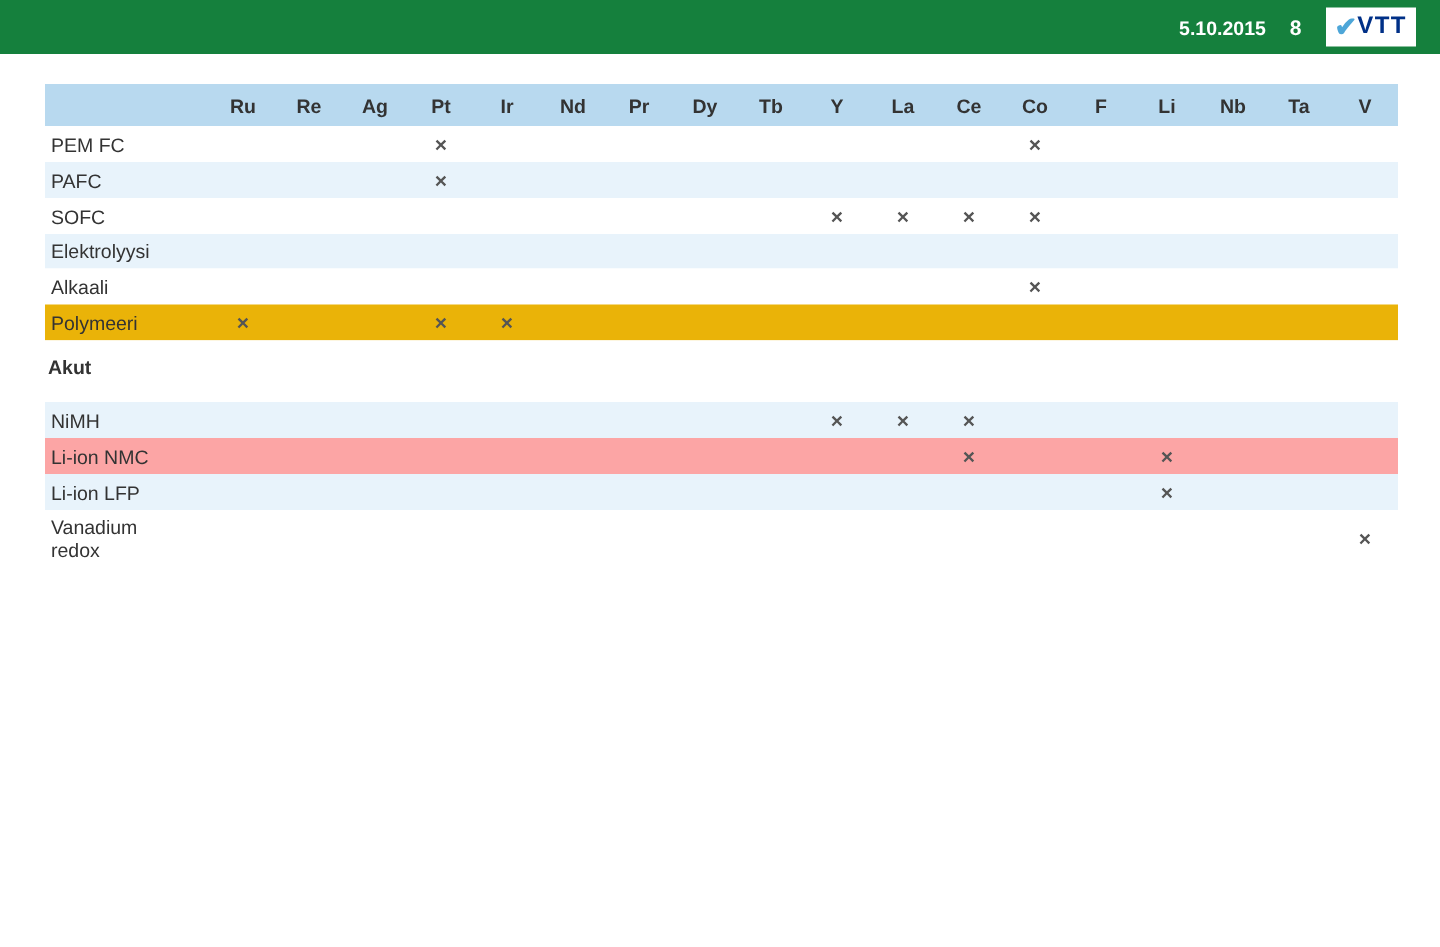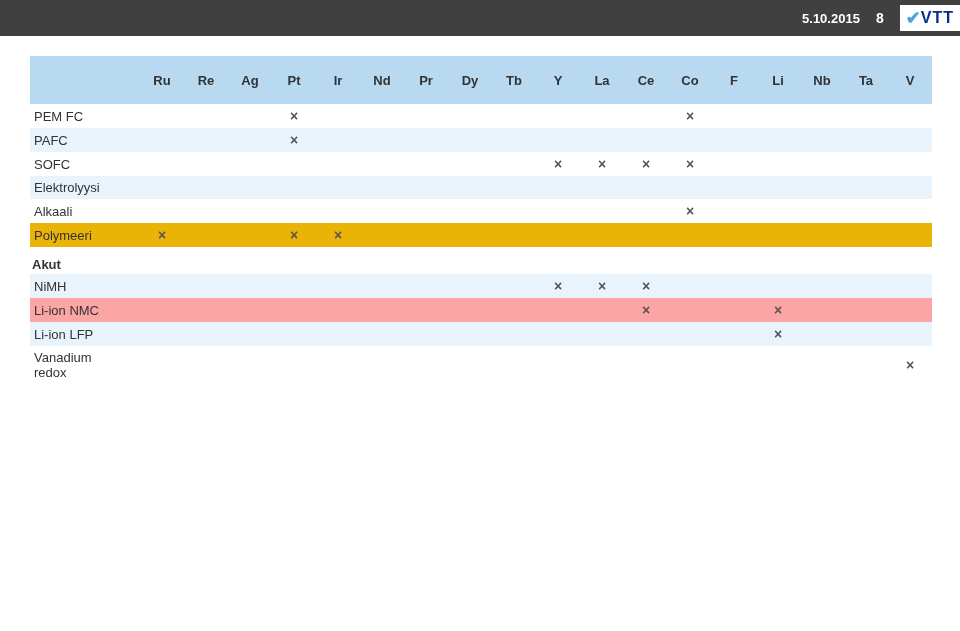--- a/index.html
+++ b/index.html
@@ -7,26 +7,26 @@
       font-family: Arial, Helvetica, sans-serif;
       background: #fff;
       width: 960px;
       height: 631px;
       overflow: hidden;
       position: relative;
     }
 
     
     .header {
-      background: #404040;
+      background: #15803d;
       height: 36px;
       display: flex;
       align-items: center;
       justify-content: flex-end;
-      padding: 0 0;
+      padding: 0 16px;
       gap: 16px;
     }
     .header-date {
       color: #fff;
       font-size: 13px;
       font-weight: bold;
     }
     .header-page {
       color: #fff;
       font-size: 14px;
@@ -75,21 +75,21 @@
     .col-elem { width: 44px; }
 
     
     thead tr {
       background: #b8d9ef;
     }
     thead th {
       font-weight: bold;
       font-size: 13px;
       color: #333;
-      height: 48px;
+      height: 28px;
     }
 
     
     tbody tr:nth-child(odd) {
       background: #e8f3fb;
     }
     tbody tr:nth-child(even) {
       background: #fff;
     }
 
@@ -281,21 +281,21 @@
           <td class="col-elem"></td>
           <td class="col-elem"></td>
           <td class="col-elem"></td>
           <td class="col-elem"></td>
           <td class="col-elem"></td>
           <td class="col-elem"></td>
           <td class="col-elem"></td>
           <td class="col-elem"></td>
         </tr>
         <tr class="section-header">
-          <td colspan="19" style="font-weight: bold; font-size: 13px; padding-top: 10px; padding-bottom: 2px; text-align: left; background: rgb(255, 255, 255);">Akut</td>
+          <td colspan="19" style="font-weight: bold; font-size: 13px; padding-top: 10px; padding-bottom: 16px; text-align: left; background: rgb(255, 255, 255);">Akut</td>
         </tr>
         <tr style="background: rgb(232, 243, 251);">
           <td class="row-label">NiMH</td>
           <td class="col-elem"></td>
           <td class="col-elem"></td>
           <td class="col-elem"></td>
           <td class="col-elem"></td>
           <td class="col-elem"></td>
           <td class="col-elem"></td>
           <td class="col-elem"></td>

